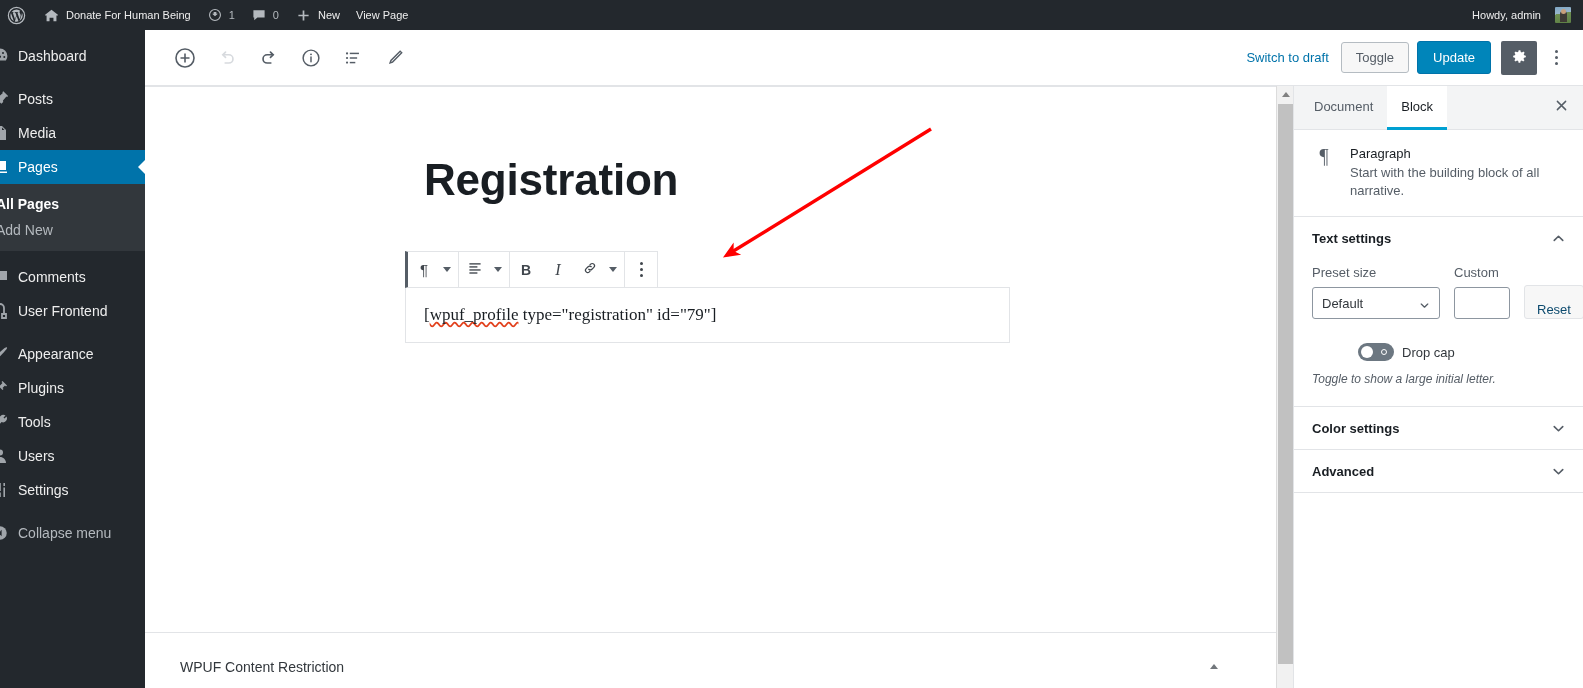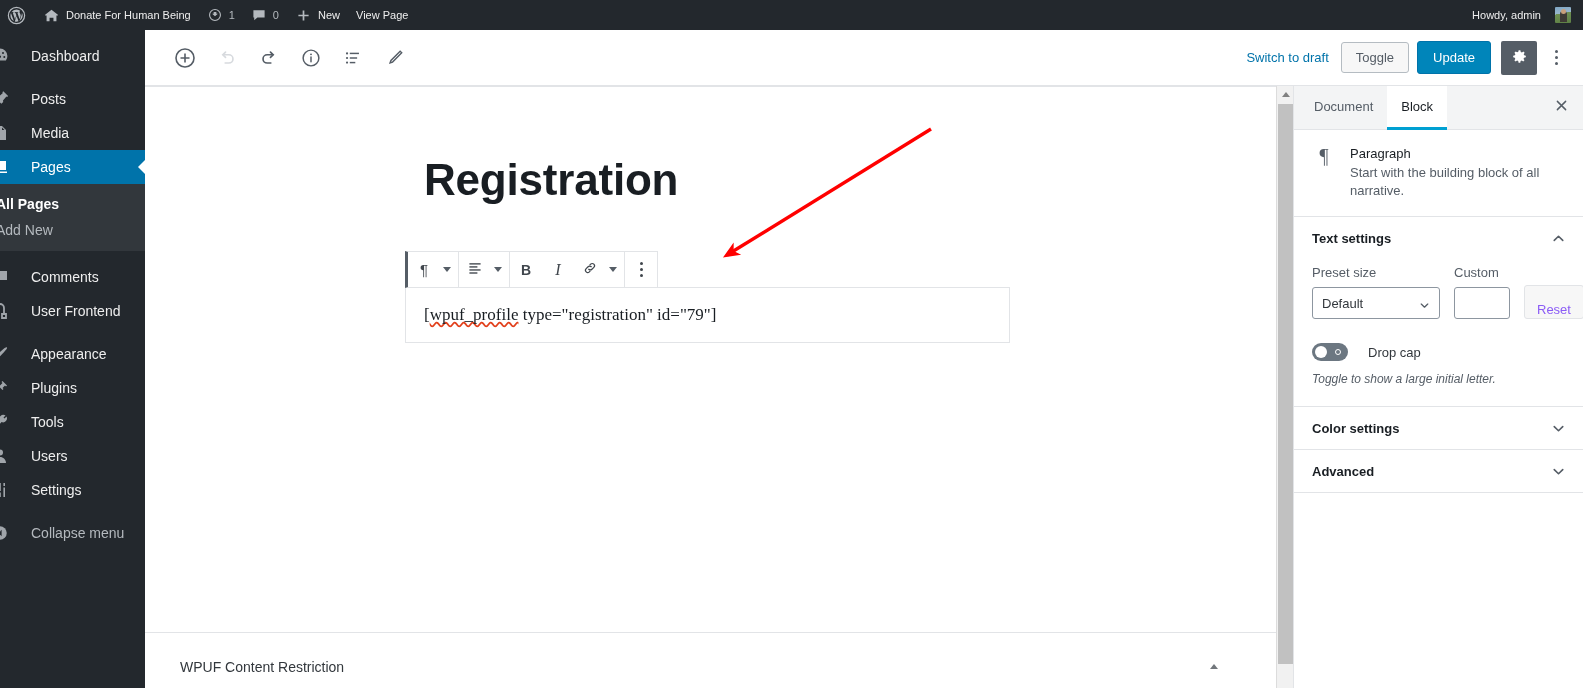--- a/index.html
+++ b/index.html
@@ -56,21 +56,20 @@
     font-size: 14px;
     overflow: hidden;
   }
   .menu-item {
     position: relative;
     display: flex; align-items: center;
     height: 34px;
     padding-left: 0;
     color: #eee;
     white-space: nowrap;
-    gap: 13px;
   }
   .menu-item .mi-icon {
     width: 36px; min-width: 36px;
     display: flex; align-items: center; justify-content: center;
     margin-left: -18px;
     color: #a0a5aa;
   }
   .menu-item .mi-label { font-size: 14px; }
   .menu-item.current { background: #0073aa; color: #fff; }
   .menu-item.current .mi-icon { color: #fff; }
@@ -354,26 +353,26 @@
   input.custom-size {
     width: 56px; height: 32px;
     border: 1px solid #8d96a0; border-radius: 3px;
     background: #fff; padding: 0 8px;
     font-family: "Liberation Sans", sans-serif; font-size: 13px;
     color: #32373c;
   }
   .btn-reset {
     height: 32px; padding: 16px 12px;
     border: 1px solid #e2e4e7; border-radius: 3px;
-    background: #f7f7f7; color: #8b5cf6;
+    background: #f7f7f7; color: #0c4a6e;
     font-size: 13px; font-family: "Liberation Sans", sans-serif;
     cursor: default;
   }
 
-  .toggle-row { display: flex; align-items: center; gap: 20px; margin-top: 24px; }
+  .toggle-row { display: flex; align-items: center; gap: 8px; margin-top: 24px; margin-left: 46px; }
   .toggle {
     width: 36px; height: 18px; border-radius: 9px;
     background: #6c7781; position: relative; cursor: pointer;
     display: flex; align-items: center; flex: none;
   }
   .toggle .knob {
     position: absolute; left: 3px; width: 12px; height: 12px;
     border-radius: 50%; background: #fff;
   }
   .toggle .ring {

